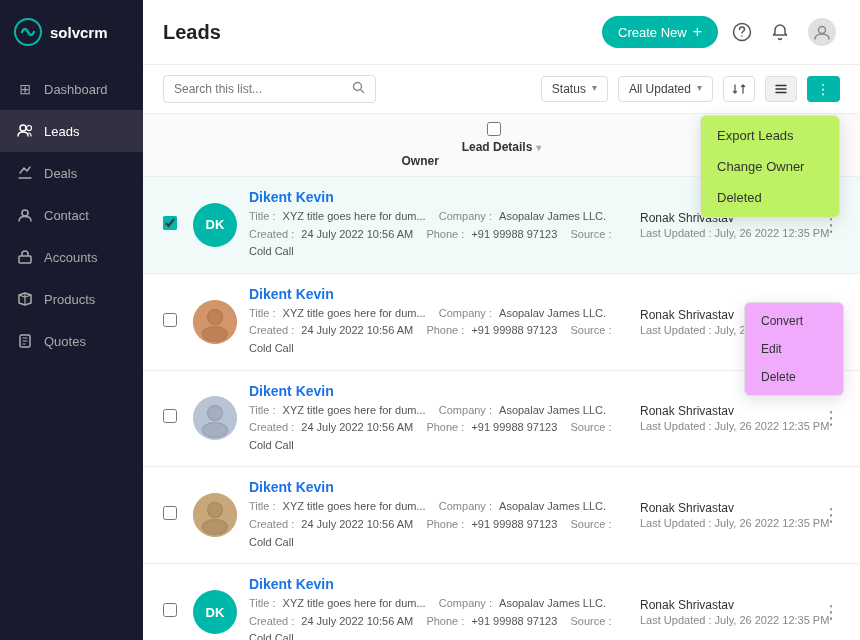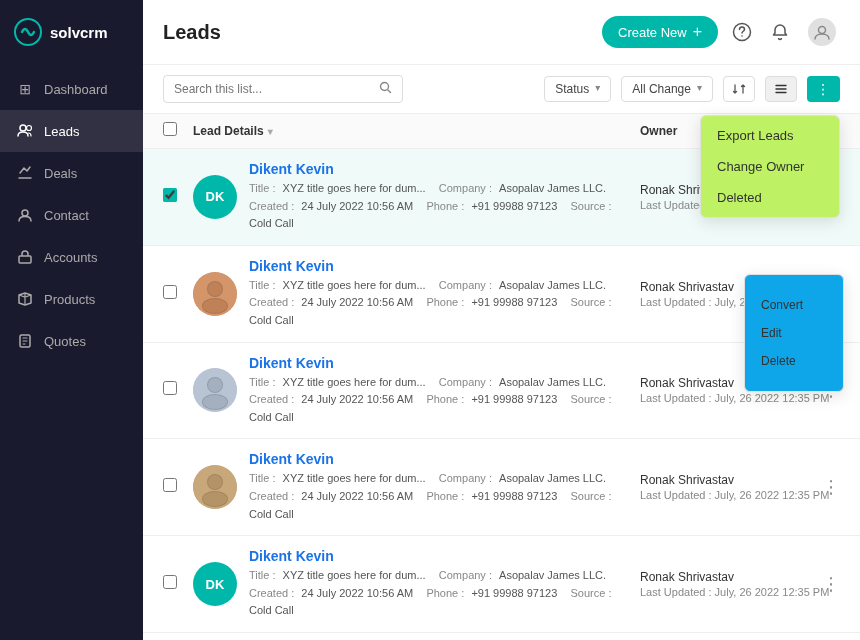--- a/index.html
+++ b/index.html
@@ -123,21 +123,21 @@
       background: #fff;
       border-bottom: 1px solid #eee;
     }
     .search-box {
       display: flex;
       align-items: center;
       border: 1px solid #ddd;
       border-radius: 4px;
       padding: 5px 10px;
       gap: 6px;
-      width: 240px;
+      width: 213px;
     }
     .search-box input {
       border: none;
       outline: none;
       font-size: 12px;
       color: #555;
       width: 100%;
       background: transparent;
     }
     .search-icon { color: #888; font-size: 13px; }
@@ -200,20 +200,21 @@
       cursor: pointer;
     }
 
     
     .table-header {
       display: flex;
       align-items: center;
       padding: 8px 20px;
       border-bottom: 1px solid #eee;
       background: #fafafa;
+      flex-direction: column;
     }
     .th-checkbox { width: 30px; }
     .th-lead { flex: 1; font-size: 12px; font-weight: 600; color: #333; display: flex; align-items: center; gap: 4px; }
     .th-owner { width: 200px; font-size: 12px; font-weight: 600; color: #333; }
     .sort-icon { color: #aaa; font-size: 10px; }
 
     
     .leads-list { overflow-y: auto; flex: 1; }
     .lead-row {
       display: flex;
@@ -260,27 +261,27 @@
       color: #888;
       font-size: 18px;
       padding: 4px;
     }
 
     
     .row-dropdown {
       position: absolute;
       right: 16px;
       top: 28px;
-      background: #0ea5e9;
+      background: #f0abfc;
       border: 1px solid #e0e0e0;
       border-radius: 6px;
       box-shadow: 0 4px 16px rgba(0,0,0,0.12);
       z-index: 50;
       min-width: 100px;
-      padding: 16px 0;
+      padding: 4px 0;
     }
     .row-dropdown-item {
       padding: 7px 16px;
       font-size: 12px;
       color: #333;
       cursor: pointer;
     }
 
     
     .toolbar-wrapper {
@@ -405,21 +406,21 @@
               <path d="M9 9l2.5 2.5" stroke="#888" stroke-width="1.4" stroke-linecap="round"></path>
             </svg>
         </span>
       </div>
       <div class="toolbar-spacer"></div>
       <button class="select-btn">
         <span>Status</span>
         <span class="chevron">▾</span>
       </button>
       <button class="select-btn">
-        <span>All Change</span>
+        <span>All Updated</span>
         <span class="chevron">▾</span>
       </button>
       <button class="icon-btn-sm">
         <svg width="14" height="14" viewBox="0 0 14 14" fill="none">
             <path d="M3 3v8M3 11l-1.5-1.5M3 11l1.5-1.5M11 11V3M11 3l-1.5 1.5M11 3l1.5 1.5" stroke="#555" stroke-width="1.3" stroke-linecap="round"></path>
           </svg>
       </button>
       <button class="icon-btn-sm active">
         <svg width="14" height="14" viewBox="0 0 14 14" fill="none">
             <path d="M2 3.5h10M2 7h10M2 10.5h10" stroke="#333" stroke-width="1.4" stroke-linecap="round"></path>

